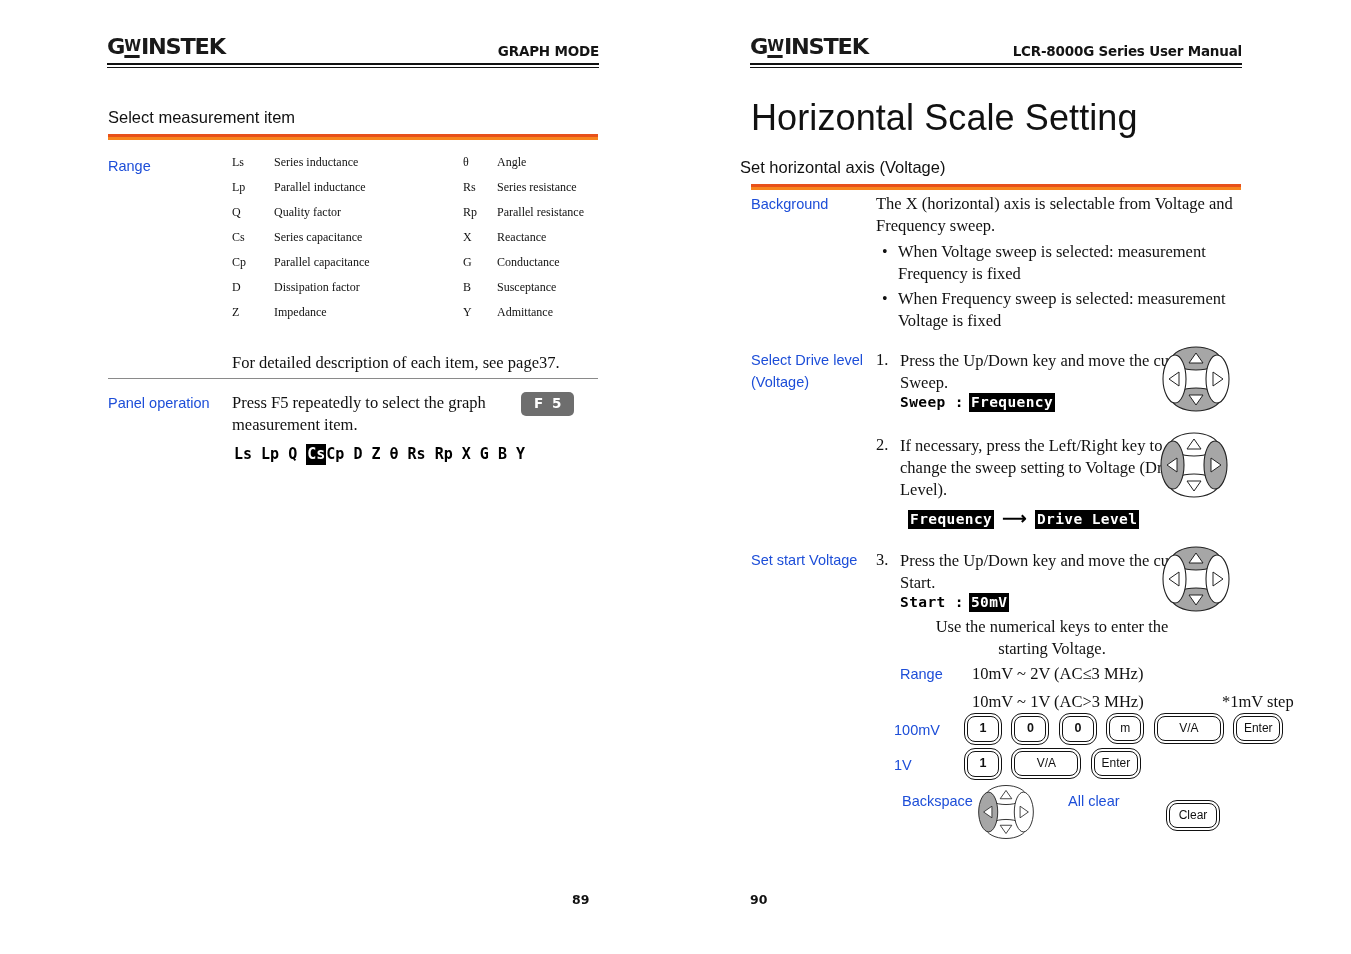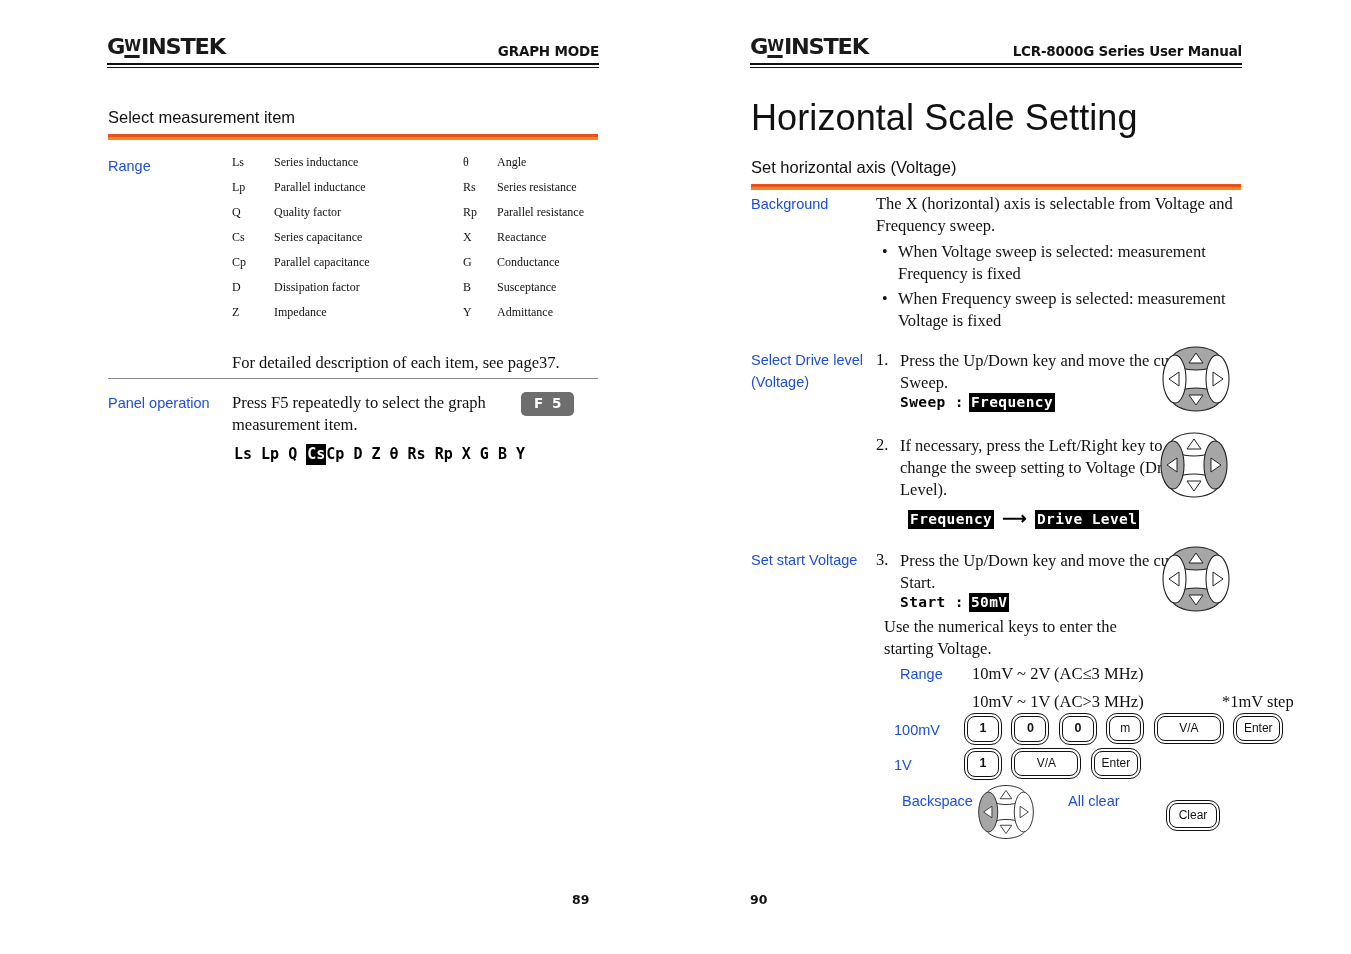--- a/index.html
+++ b/index.html
@@ -315,21 +315,21 @@
 <div class="page page-right">
 
   <div class="hdr" style="left:74px; top:36px; width:492px;">
     <div class="logo">G<span class="gw-w">W</span>INSTEK</div>
     <div class="hdr-title">LCR-8000G Series User Manual</div>
   </div>
   <div class="hdr-rule" style="left:74px; top:63px; width:492px;"></div>
 
   <div class="big-title" style="left:75px; top:97px;">Horizontal Scale Setting</div>
 
-  <div class="sec-title" style="left:75px; top:158px;">Set horizontal axis (Voltage)</div>
+  <div class="sec-title" style="left:64px; top:158px;">Set horizontal axis (Voltage)</div>
   <div class="orange-rule" style="left:75px; top:184px; width:490px;"></div>
 
   <div class="sans-label abs" style="left:75px; top:195px;">Background</div>
   <div class="serif abs" style="left:200px; top:193px; width:362px;">The X (horizontal) axis is selectable from Voltage and Frequency sweep.</div>
 
   <div class="bullet-row" style="left:206px; top:241px; width:358px;">
     <span class="bullet-dot">•</span>
     <span>When Voltage sweep is selected: measurement Frequency is fixed</span>
   </div>
   <div class="bullet-row" style="left:206px; top:288px; width:345px;">
@@ -395,21 +395,21 @@
       <polygon points="9,35 19,28 19,42" fill="#fff" stroke="#222" stroke-width="1"></polygon>
       <path d="M69 35 C69 22 63 11 57 11 C51 11 46 22 46 35 C46 48 51 59 57 59 C63 59 69 48 69 35 Z" fill="#fff" stroke="#222" stroke-width="1.1"></path>
       <polygon points="63,35 53,28 53,42" fill="#fff" stroke="#222" stroke-width="1"></polygon>
     </svg>
   </div>
 
   <div class="mono abs" style="left:224px; top:594px;">
     <span>Start :</span><span class="inv" style="margin-left:5px;">50mV</span>
   </div>
 
-  <div class="serif abs" style="left:208px; top:616px; width:280px;">Use the numerical keys to enter the starting Voltage.</div>
+  <div class="serif abs" style="left:236px; top:616px; width:280px;text-align:center;">Use the numerical keys to enter the starting Voltage.</div>
 
   <div class="sans-label abs" style="left:224px; top:665px;">Range</div>
   <div class="serif abs" style="left:296px; top:663px;">10mV ~ 2V (AC≤3 MHz)</div>
   <div class="serif abs" style="left:296px; top:691px;">10mV ~ 1V (AC&gt;3 MHz)</div>
   <div class="serif abs" style="left:528px; top:691px;margin-left:18px;">*1mV step</div>
 
   <div class="sans-label abs" style="left:218px; top:721px;">100mV</div>
   <div class="keyrow" style="left:288px; top:713px;">
     <span class="numkey k-narrow"><span>1</span></span>
     <span class="numkey k-narrow"><span>0</span></span>

